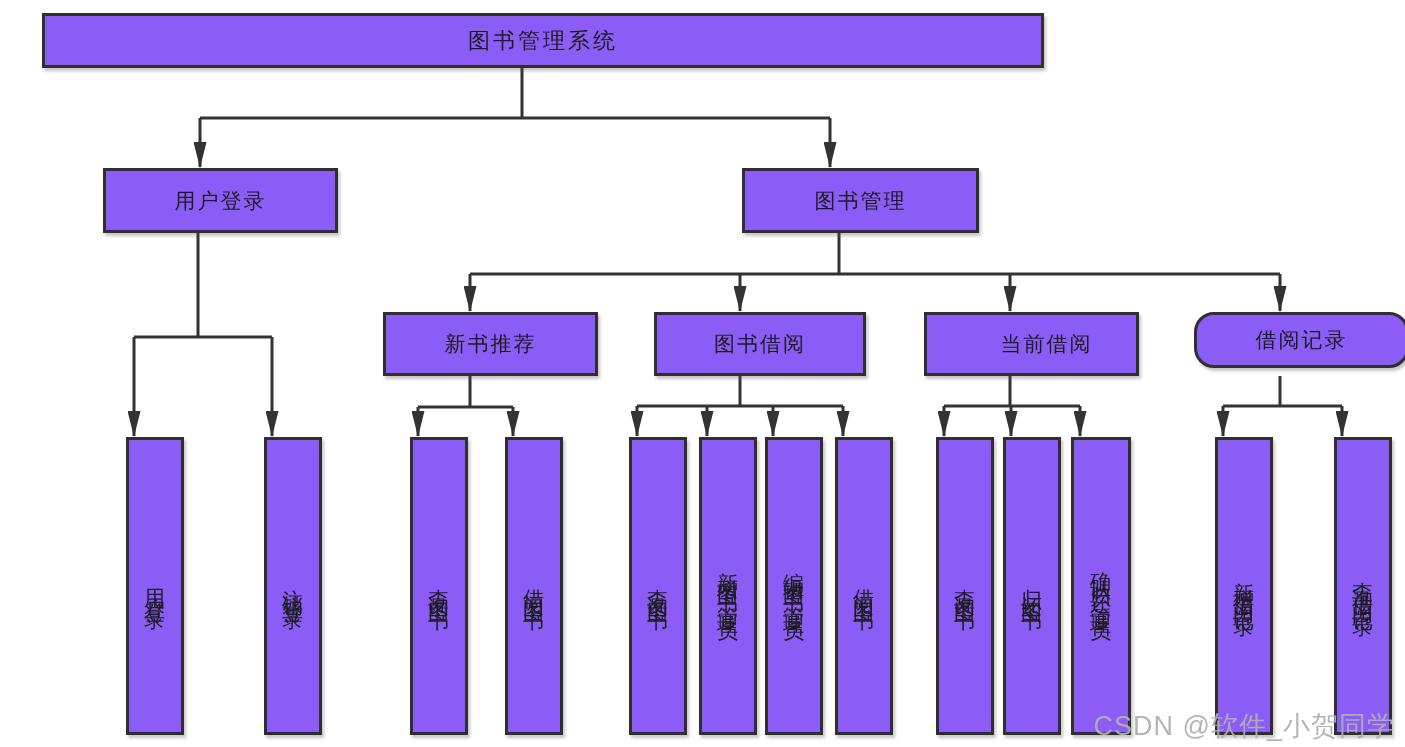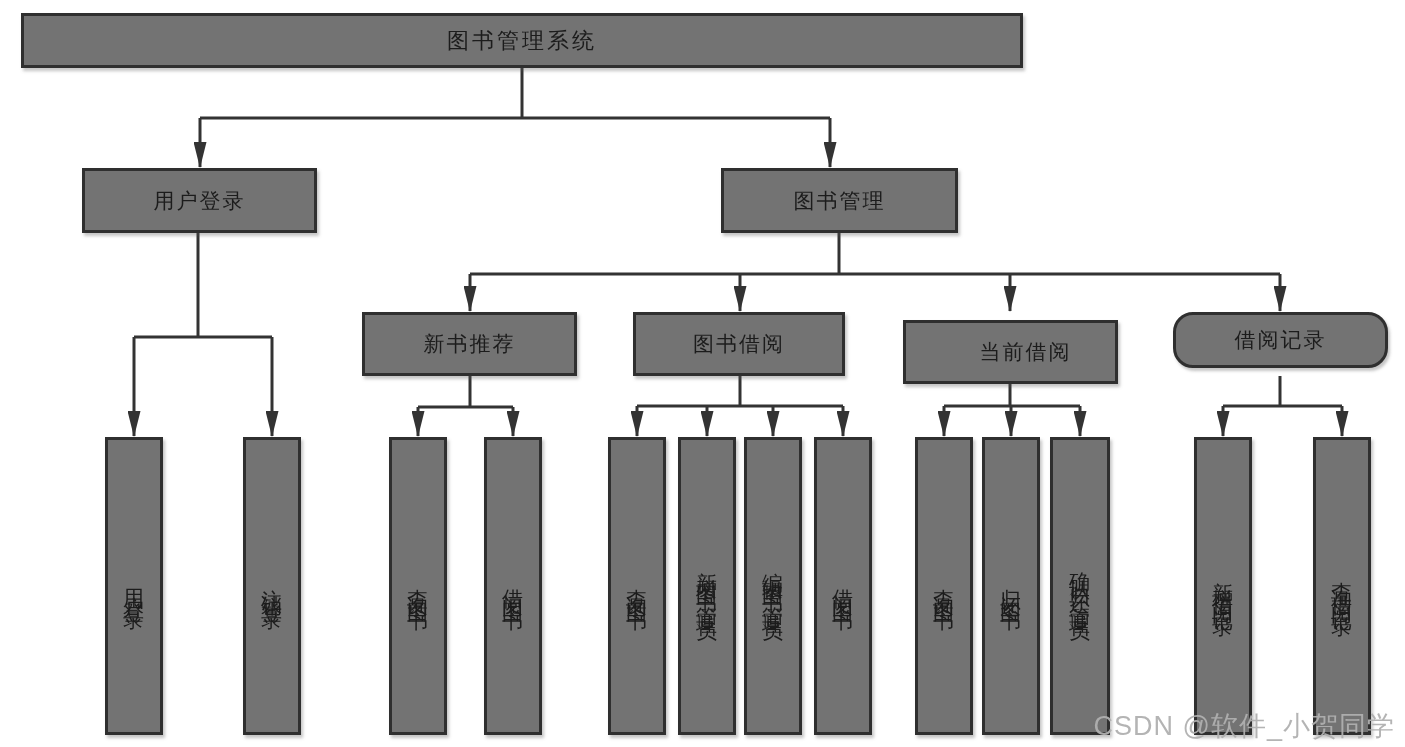--- a/index.html
+++ b/index.html
@@ -10,24 +10,25 @@
   }
   *{box-sizing:border-box;margin:0;padding:0;}
   html,body{width:1405px;height:747px;background:var(--background);overflow:hidden;
     font-family:"Liberation Sans","DejaVu Sans",sans-serif;color:var(--text);}
   .canvas{position:relative;width:1405px;height:747px;background:var(--background);}
   .connectors{position:absolute;left:0;top:0;width:1405px;height:747px;}
   .connectors path{stroke:var(--line);stroke-width:3;fill:none;}
   .connectors .arrhead{fill:var(--line);stroke:none;}
   .box{
     position:absolute;
-    background:#737373;
+    background:#8b5cf6;
     border:3px solid #2f2f2f;
     display:flex;align-items:center;justify-content:center;
     box-shadow:2px 3px 3px rgba(90,90,90,0.35);
+    margin-left:21px;
   }
   .h-box{font-size:21px;letter-spacing:2px;white-space:nowrap;}
   .title-box{font-size:22px;letter-spacing:3px;}
   .v-box{
     writing-mode:vertical-rl;
     text-orientation:mixed;
     font-size:21px;
     letter-spacing:7px;
     line-height:1;
   }
@@ -90,21 +91,21 @@
     <path d="M1342 406 V436" marker-end="url(#arr)"></path>
   </svg>
 
   <div class="box h-box title-box" style="left:21px;top:13px;width:1002px;height:55px;">图书管理系统</div>
 
   <div class="box h-box" style="left:82px;top:168px;width:235px;height:65px;">用户登录</div>
   <div class="box h-box" style="left:362px;top:312px;width:215px;height:64px;">新书推荐</div>
 
   <div class="box h-box" style="left:721px;top:168px;width:237px;height:65px;">图书管理</div>
   <div class="box h-box" style="left:633px;top:312px;width:212px;height:64px;">图书借阅</div>
-  <div class="box h-box" style="left:903px;top:320px;width:215px;height:64px;padding-left:30px;">当前借阅</div>
+  <div class="box h-box" style="left:903px;top:312px;width:215px;height:64px;padding-left:30px;">当前借阅</div>
   <div class="box h-box" style="left:1173px;top:312px;width:215px;height:56px;border-radius:20px;">借阅记录</div>
 
   <div class="box v-box" style="left:105px;top:437px;width:58px;height:298px;">用户登录</div>
   <div class="box v-box" style="left:243px;top:437px;width:58px;height:298px;">注销登录</div>
 
   <div class="box v-box" style="left:389px;top:437px;width:58px;height:298px;">查询图书</div>
   <div class="box v-box" style="left:484px;top:437px;width:58px;height:298px;">借阅图书</div>
 
   <div class="box v-box" style="left:608px;top:437px;width:58px;height:298px;">查询图书</div>
   <div class="box v-box" style="left:678px;top:437px;width:58px;height:298px;">新增图书（管理员）</div>

